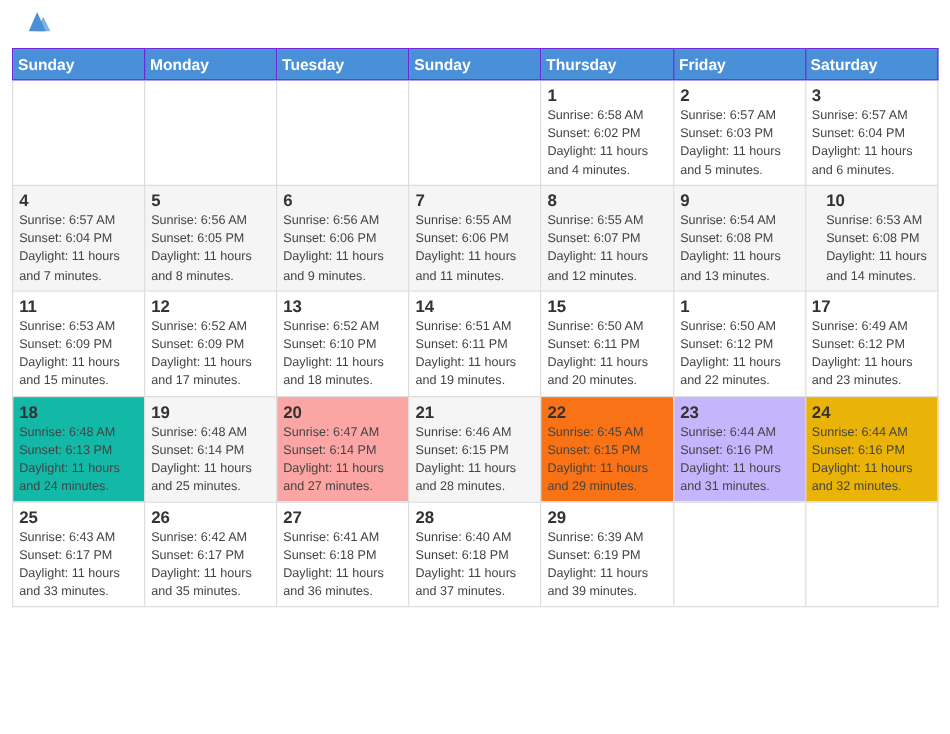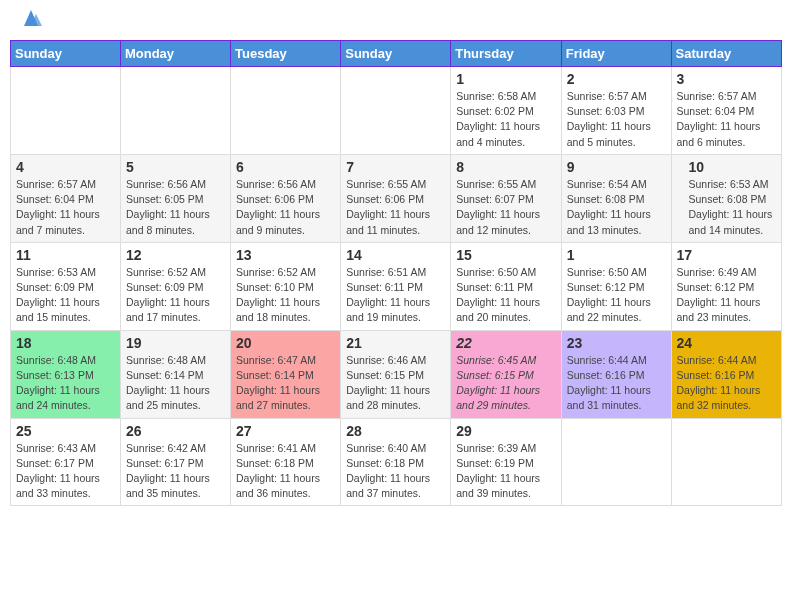--- a/index.html
+++ b/index.html
@@ -186,37 +186,37 @@
         <td>
           <span class="day-number">1</span>
           <div class="day-info">Sunrise: 6:50 AM<br>Sunset: 6:12 PM<br>Daylight: 11 hours and 22 minutes.</div>
         </td>
         <td>
           <span class="day-number">17</span>
           <div class="day-info">Sunrise: 6:49 AM<br>Sunset: 6:12 PM<br>Daylight: 11 hours and 23 minutes.</div>
         </td>
       </tr>
       <tr>
-        <td style="background: #86efac;">
+        <td style="background: #14b8a6;">
           <span class="day-number">18</span>
           <div class="day-info">Sunrise: 6:48 AM<br>Sunset: 6:13 PM<br>Daylight: 11 hours and 24 minutes.</div>
         </td>
         <td style="background: rgb(245, 245, 245);">
           <span class="day-number">19</span>
           <div class="day-info">Sunrise: 6:48 AM<br>Sunset: 6:14 PM<br>Daylight: 11 hours and 25 minutes.</div>
         </td>
         <td style="background: #fca5a5;">
           <span class="day-number">20</span>
           <div class="day-info">Sunrise: 6:47 AM<br>Sunset: 6:14 PM<br>Daylight: 11 hours and 27 minutes.</div>
         </td>
         <td style="background: rgb(245, 245, 245);">
           <span class="day-number">21</span>
           <div class="day-info">Sunrise: 6:46 AM<br>Sunset: 6:15 PM<br>Daylight: 11 hours and 28 minutes.</div>
         </td>
-        <td style="background: #f9a8d4; font-style: italic;">
+        <td style="background: #f97316;">
           <span class="day-number">22</span>
           <div class="day-info">Sunrise: 6:45 AM<br>Sunset: 6:15 PM<br>Daylight: 11 hours and 29 minutes.</div>
         </td>
         <td style="background: #c4b5fd;">
           <span class="day-number">23</span>
           <div class="day-info">Sunrise: 6:44 AM<br>Sunset: 6:16 PM<br>Daylight: 11 hours and 31 minutes.</div>
         </td>
         <td style="background: #eab308;">
           <span class="day-number">24</span>
           <div class="day-info">Sunrise: 6:44 AM<br>Sunset: 6:16 PM<br>Daylight: 11 hours and 32 minutes.</div>

